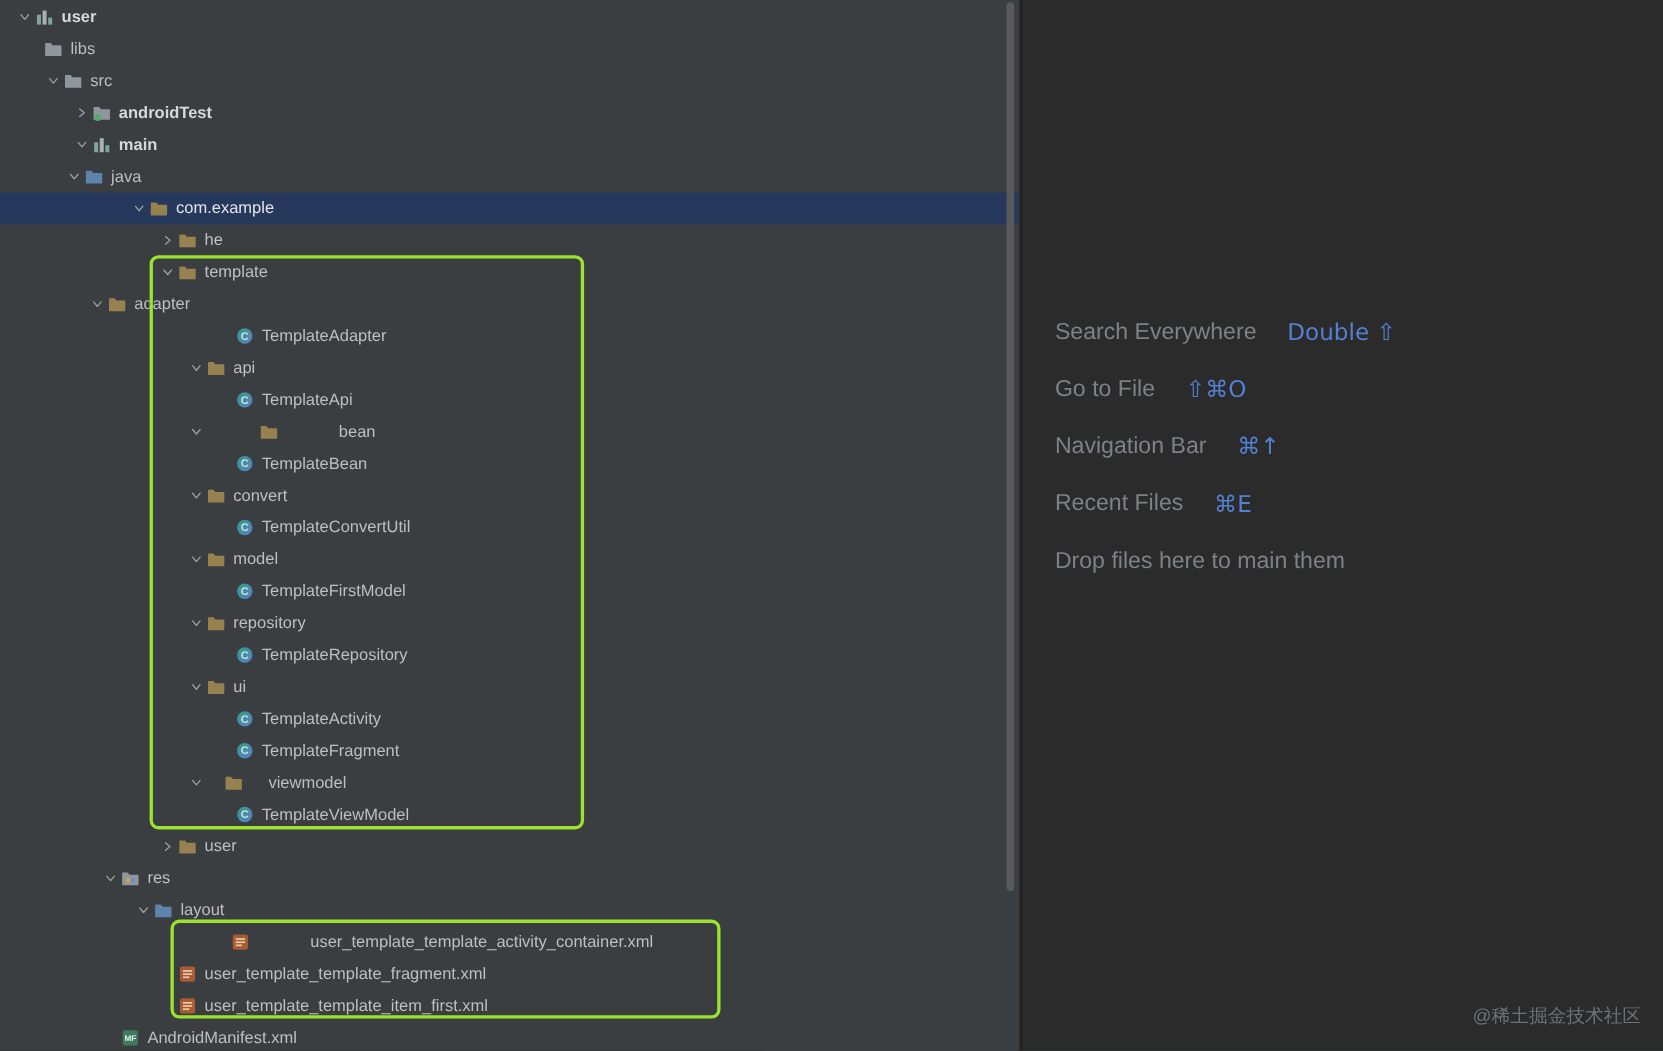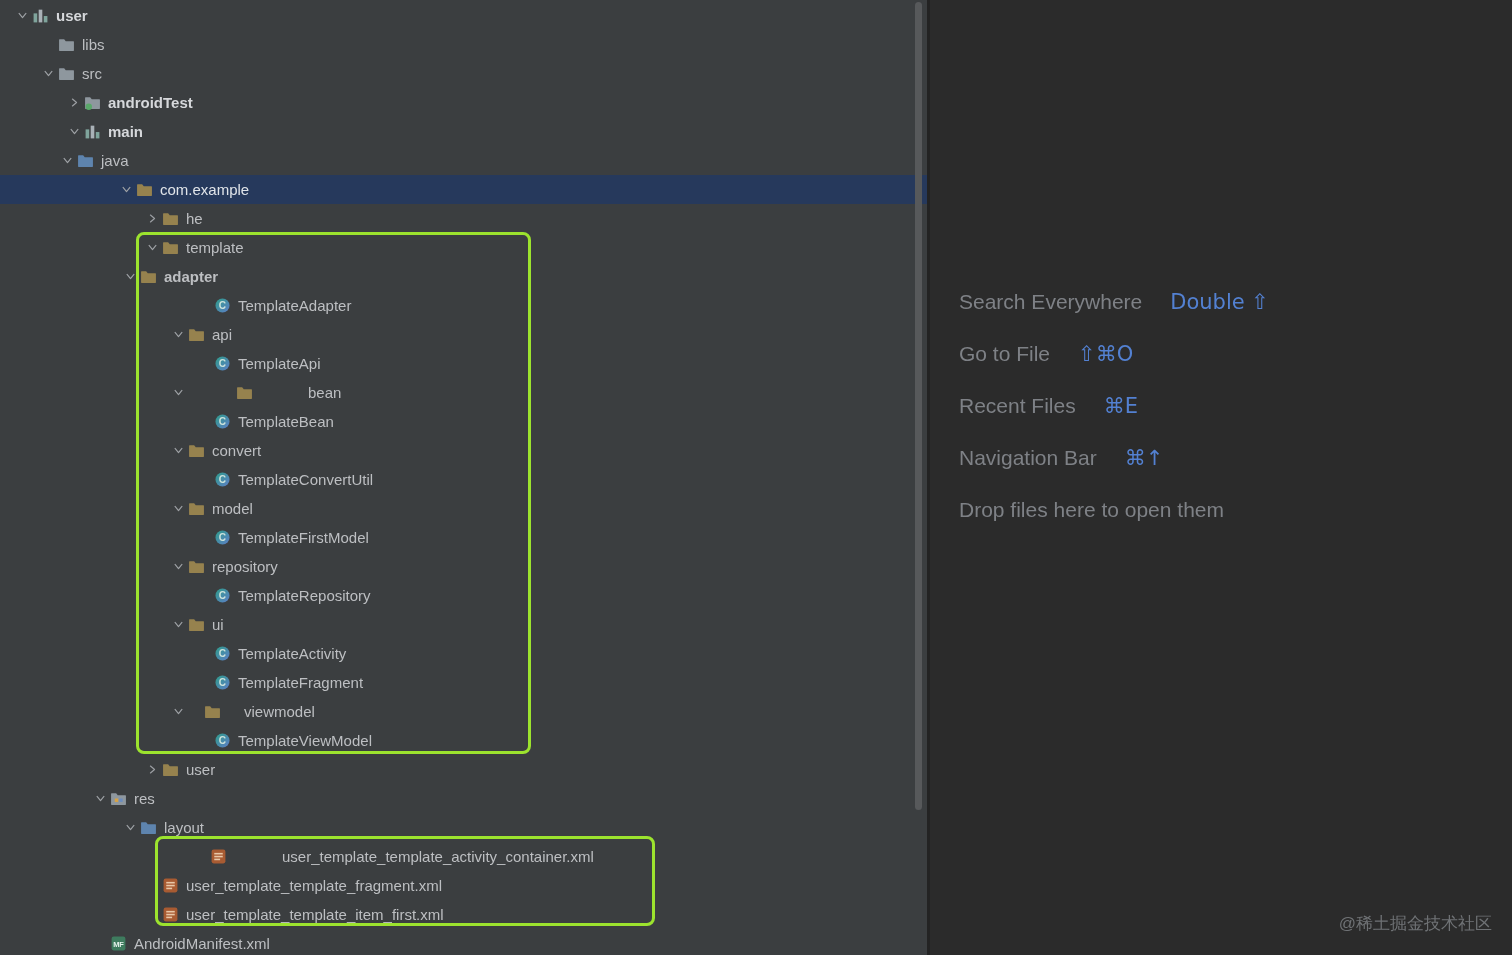--- a/index.html
+++ b/index.html
@@ -58,21 +58,21 @@
           </span>
           <span class="ticon">
             <svg viewBox="0 0 16 16">
               <rect x="1.5" y="6" width="3.4" height="8.5" fill="#7FA49C"></rect>
               <rect x="6.3" y="2.5" width="3.4" height="12" fill="#A9B1B7"></rect>
               <rect x="11.1" y="8.5" width="3.4" height="6" fill="#7FA49C"></rect>
             </svg>
           </span>
           <span class="lbl">user</span>
         </div>
-        <div class="row" style="padding-left: 38px;">
+        <div class="row" style="padding-left: 20px;">
           <span class="chev none"></span>
           <span class="ticon">
             <svg viewBox="0 0 16 16">
               <path d="M1.5 3h4.3l1.5 1.9h7.2c.3 0 .5.2.5.5v8.1c0 .3-.2.5-.5.5H1.5c-.3 0-.5-.2-.5-.5V3.5c0-.3.2-.5.5-.5z" fill="#8E979E"></path>
             </svg>
           </span>
           <span class="lbl">libs</span>
         </div>
         <div class="row" style="padding-left: 38px;">
           <span class="chev down">
@@ -161,21 +161,21 @@
               <path d="M5 3l6 5-6 5" stroke="#9DA0A4" stroke-width="1.7" fill="none" stroke-linecap="round" stroke-linejoin="round"></path>
             </svg>
           </span>
           <span class="ticon">
             <svg viewBox="0 0 16 16">
               <path d="M1.5 3h4.3l1.5 1.9h7.2c.3 0 .5.2.5.5v8.1c0 .3-.2.5-.5.5H1.5c-.3 0-.5-.2-.5-.5V3.5c0-.3.2-.5.5-.5z" fill="#96824E"></path>
             </svg>
           </span>
           <span class="lbl">template</span>
         </div>
-        <div class="row" style="padding-left: 120px; font-weight: bold;">
+        <div class="row" style="padding-left: 78px;">
           <span class="chev down">
             <svg viewBox="0 0 16 16" width="11" height="11">
               <path d="M5 3l6 5-6 5" stroke="#9DA0A4" stroke-width="1.7" fill="none" stroke-linecap="round" stroke-linejoin="round"></path>
             </svg>
           </span>
           <span class="ticon">
             <svg viewBox="0 0 16 16">
               <path d="M1.5 3h4.3l1.5 1.9h7.2c.3 0 .5.2.5.5v8.1c0 .3-.2.5-.5.5H1.5c-.3 0-.5-.2-.5-.5V3.5c0-.3.2-.5.5-.5z" fill="#96824E"></path>
             </svg>
           </span>
@@ -459,28 +459,28 @@
     <div class="shortcuts" id="shortcuts">
         <div class="sc-line">
           <span class="sc-label">Search Everywhere</span>
           <span class="sc-keys">Double ⇧</span>
         </div>
         <div class="sc-line">
           <span class="sc-label">Go to File</span>
           <span class="sc-keys">⇧⌘O</span>
         </div>
         <div class="sc-line">
+          <span class="sc-label">Navigation Bar</span>
+          <span class="sc-keys">⌘↑</span>
+        </div>
+        <div class="sc-line">
           <span class="sc-label">Recent Files</span>
           <span class="sc-keys">⌘E</span>
         </div>
         <div class="sc-line">
-          <span class="sc-label">Navigation Bar</span>
-          <span class="sc-keys">⌘↑</span>
-        </div>
-        <div class="sc-line">
-          <span class="sc-label">Drop files here to open them</span>
+          <span class="sc-label">Drop files here to main them</span>
           <span class="sc-keys"></span>
         </div>
       </div>
     <div class="watermark">@稀土掘金技术社区</div>
   </div>
 
 </div>
 
 </body></html>

